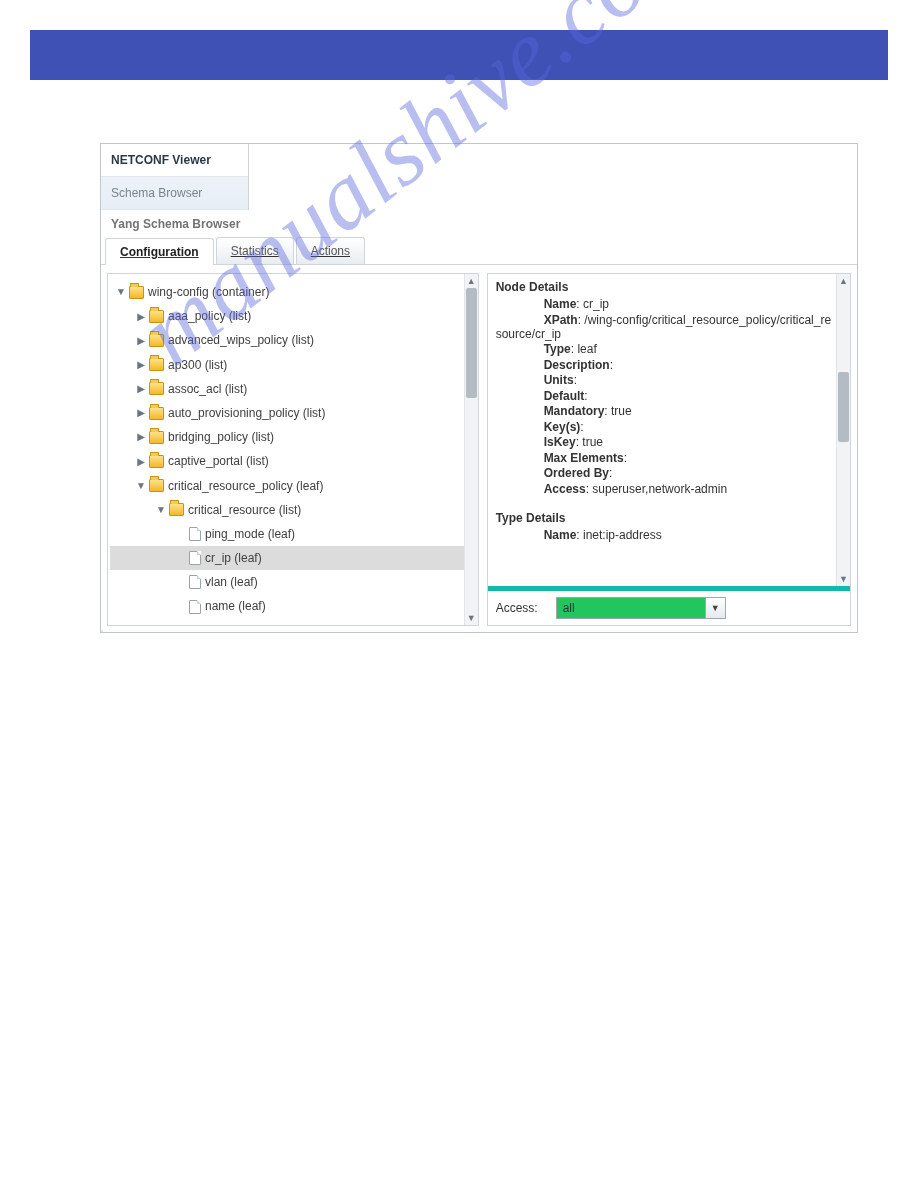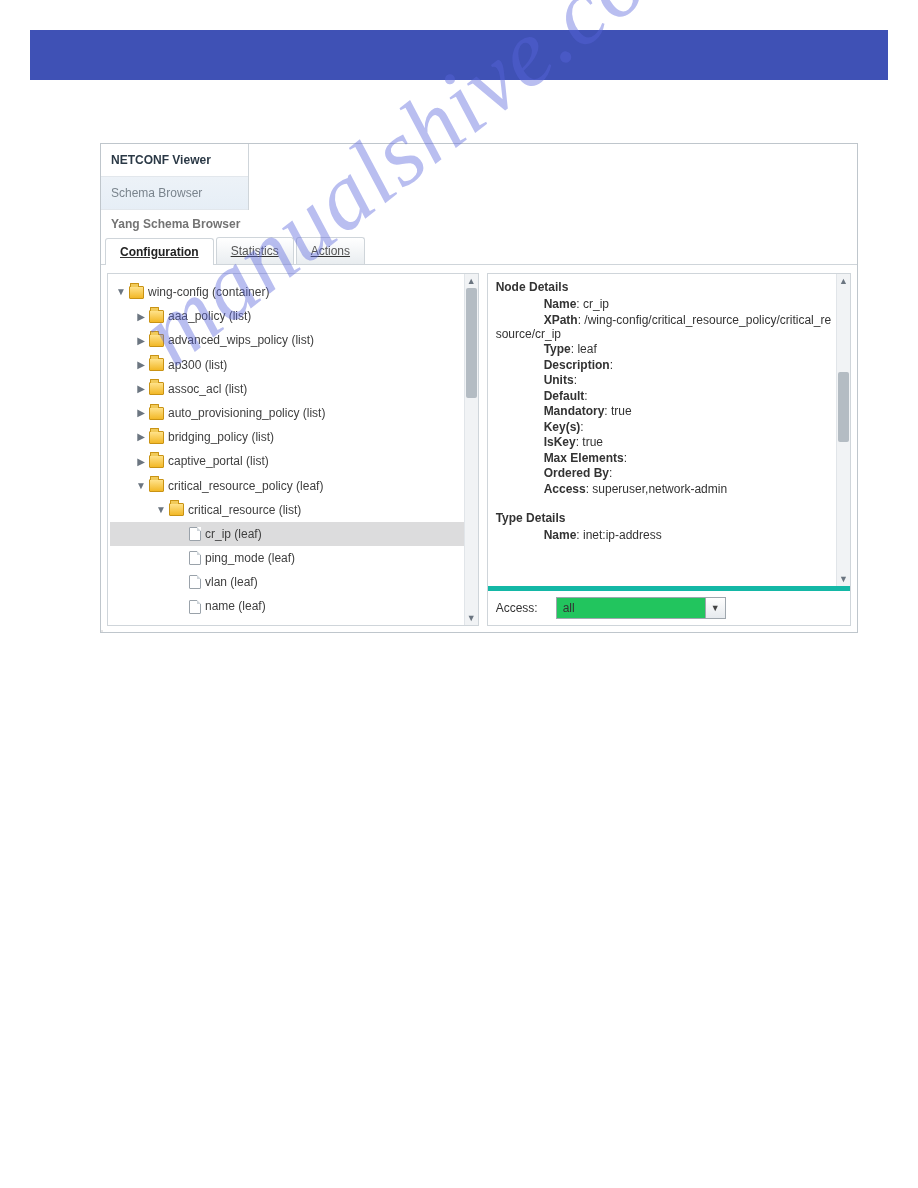--- a/index.html
+++ b/index.html
@@ -285,29 +285,29 @@
             <div class="tree-row ind-2">
                 <span class="caret">▼</span>
                 <span class="folder-icon"></span>
                 <span class="tree-label">critical_resource_policy (leaf)</span>
               </div>
             <div class="tree-row ind-3">
                 <span class="caret">▼</span>
                 <span class="folder-icon"></span>
                 <span class="tree-label">critical_resource (list)</span>
               </div>
+            <div class="tree-row ind-4">
+                <span class="caret blank">▶</span>
+                <span class="file-icon"></span>
+                <span class="tree-label">ping_mode (leaf)</span>
+              </div>
             <div class="tree-row ind-4 selected">
                 <span class="caret blank">▶</span>
                 <span class="file-icon"></span>
                 <span class="tree-label">cr_ip (leaf)</span>
-              </div>
-            <div class="tree-row ind-4">
-                <span class="caret blank">▶</span>
-                <span class="file-icon"></span>
-                <span class="tree-label">ping_mode (leaf)</span>
               </div>
             <div class="tree-row ind-4">
                 <span class="caret blank">▶</span>
                 <span class="file-icon"></span>
                 <span class="tree-label">vlan (leaf)</span>
               </div>
             <div class="tree-row ind-4">
                 <span class="caret blank">▶</span>
                 <span class="file-icon"></span>
                 <span class="tree-label">name (leaf)</span>

